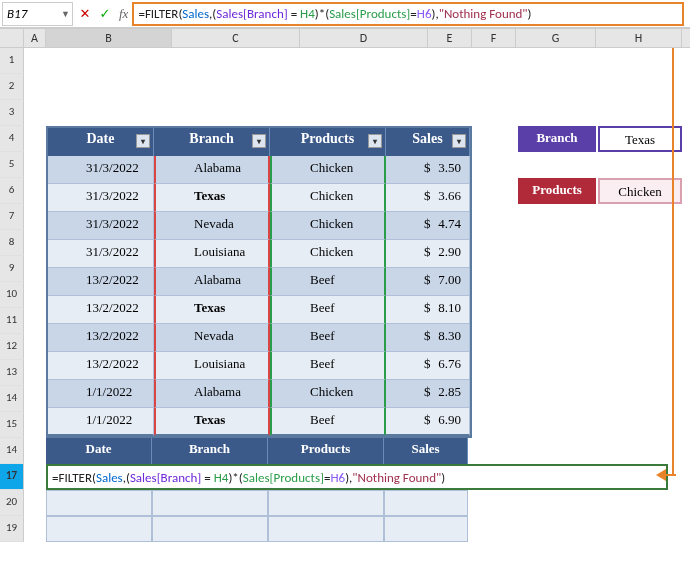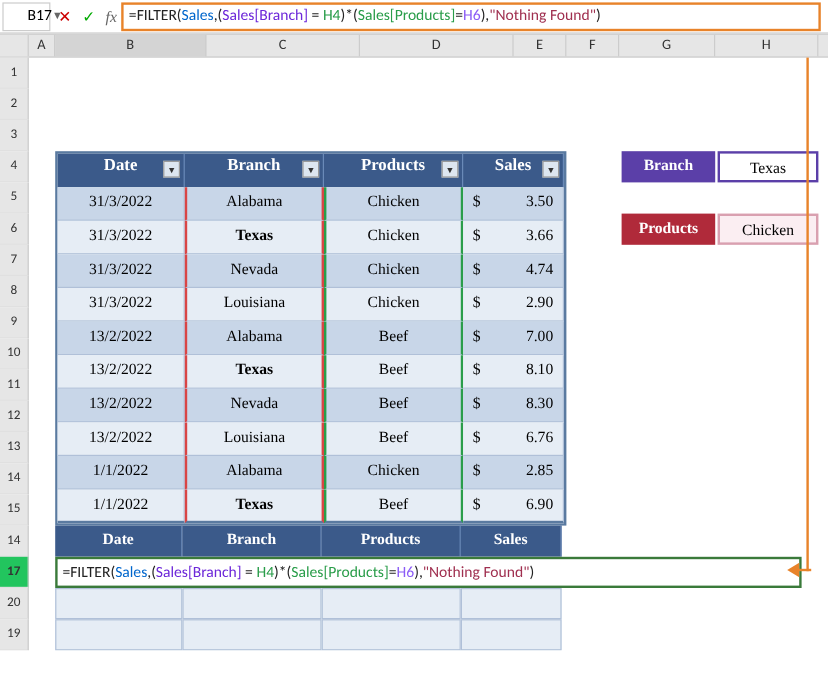--- a/index.html
+++ b/index.html
@@ -1,52 +1,52 @@
 <!DOCTYPE html>
 <html><head>
 <meta charset="utf-8">
 <style>
 * { box-sizing: border-box; margin: 0; padding: 0; }
 body { font-family: Calibri, Arial, sans-serif; font-size: 13px; background: #fff; width: 690px; }
 
 
 .fbar { display: flex; align-items: center; border-bottom: 1px solid #ccc; height: 28px; }
-.namebox { width: 40px; height: 24px; border: 1px solid #ccc; margin: 2px; display: flex; align-items: center; padding-left: 20px; background: #fff; }
+.namebox { width: 71px; height: 24px; border: 1px solid #ccc; margin: 2px; display: flex; align-items: center; padding-left: 4px; background: #fff; font-style: italic; }
 .namebox .dd { margin-left: auto; margin-right: 2px; color: #666; font-size: 9px; }
 .fx-btns { display: flex; align-items: center; }
 .fx-btn { width: 20px; text-align: center; color: #666; }
 .fx-x { color: #c00; }
 .fx-check { color: #0a0; }
 .fx-label { font-style: italic; font-family: 'Times New Roman', serif; font-size: 13px; color: #666; margin: 0 4px; }
 .formula-box { flex: 1; height: 24px; border: 2px solid #e8832a; background: #fff; display: flex; align-items: center; padding: 0 4px; margin-right: 6px; }
 
 
 .colrow { display: flex; height: 20px; border-bottom: 1px solid #ccc; border-top: 1px solid #ccc; background: #e6e6e6; }
 .rowhead-spacer { width: 24px; border-right: 1px solid #ccc; background: #e6e6e6; }
 .ch { text-align: center; color: #333; border-right: 1px solid #ccc; padding-top: 2px; font-size: 12px; }
 .cA { width: 22px; } .cB { width: 126px; } .cC { width: 128px; } .cD { width: 128px; }
 .cE { width: 44px; } .cF { width: 44px; } .cG { width: 80px; } .cH { width: 86px; }
 
 
 .grid { display: flex; }
 .rowheads { width: 24px; }
 .rh { height: 26px; border-bottom: 1px solid #e0e0e0; border-right: 1px solid #ccc; background: #e6e6e6; text-align: center; padding-top: 5px; font-size: 11px; color: #333; }
-.rh.active { background: #22c55e; font-weight: bold; }
+.rh.active { background: #0ea5e9; font-weight: bold; }
 .cells { position: relative; flex: 1; }
 
 
 .title-banner { position: absolute; left: 40px; top: 16px; width: 420px; font-family: Cambria, Georgia, serif; font-size: 20px; color: #0a2a6e; font-weight: 600; text-decoration: underline; text-align: center; }
 
 
 .dtable { position: absolute; left: 22px; top: 78px; width: 426px; border: 2px solid #5a7aa0; }
 .dh { display: flex; height: 28px; background: #3b5a8a; }
 .dh .hc { color: #fff; font-family: 'Comic Sans MS', cursive; font-weight: bold; font-size: 14px; text-align: center; padding-top: 3px; border-right: 1px solid #6a8ab8; position: relative; }
 .hc .dd { position: absolute; right: 3px; top: 6px; width: 14px; height: 14px; background: #dde6f0; border: 1px solid #999; font-size: 8px; line-height: 14px; color: #333; text-align: center; }
 .dr { display: flex; height: 28px; }
-.dr .dc { font-family: 'Comic Sans MS', cursive; font-size: 13px; text-align: center; padding-top: 4px; border-right: 1px solid #b0c0d8; border-bottom: 1px solid #b0c0d8; }
+.dr .dc { font-family: 'Comic Sans MS', cursive; font-size: 13px; text-align: left; padding-top: 4px; border-right: 1px solid #b0c0d8; border-bottom: 1px solid #b0c0d8; padding-left: 38px; }
 .wB { width: 106px; } .wC { width: 116px; } .wD { width: 116px; } .wE { width: 84px; }
 .r-odd .dc { background: #c8d6e8; }
 .r-even .dc { background: #e6edf5; }
 .col-branch { border-left: 2px solid #d94545 !important; border-right: 2px solid #d94545 !important; }
 .col-product { border-left: 2px solid #2a9d4a !important; border-right: 2px solid #2a9d4a !important; }
 .bold-tx { font-weight: bold; }
 .sales-cell { display: flex; justify-content: space-between; padding: 4px 8px 0 8px; }
 .dr:last-child .dc { border-bottom: 2px solid #5a7aa0; }
 
 

